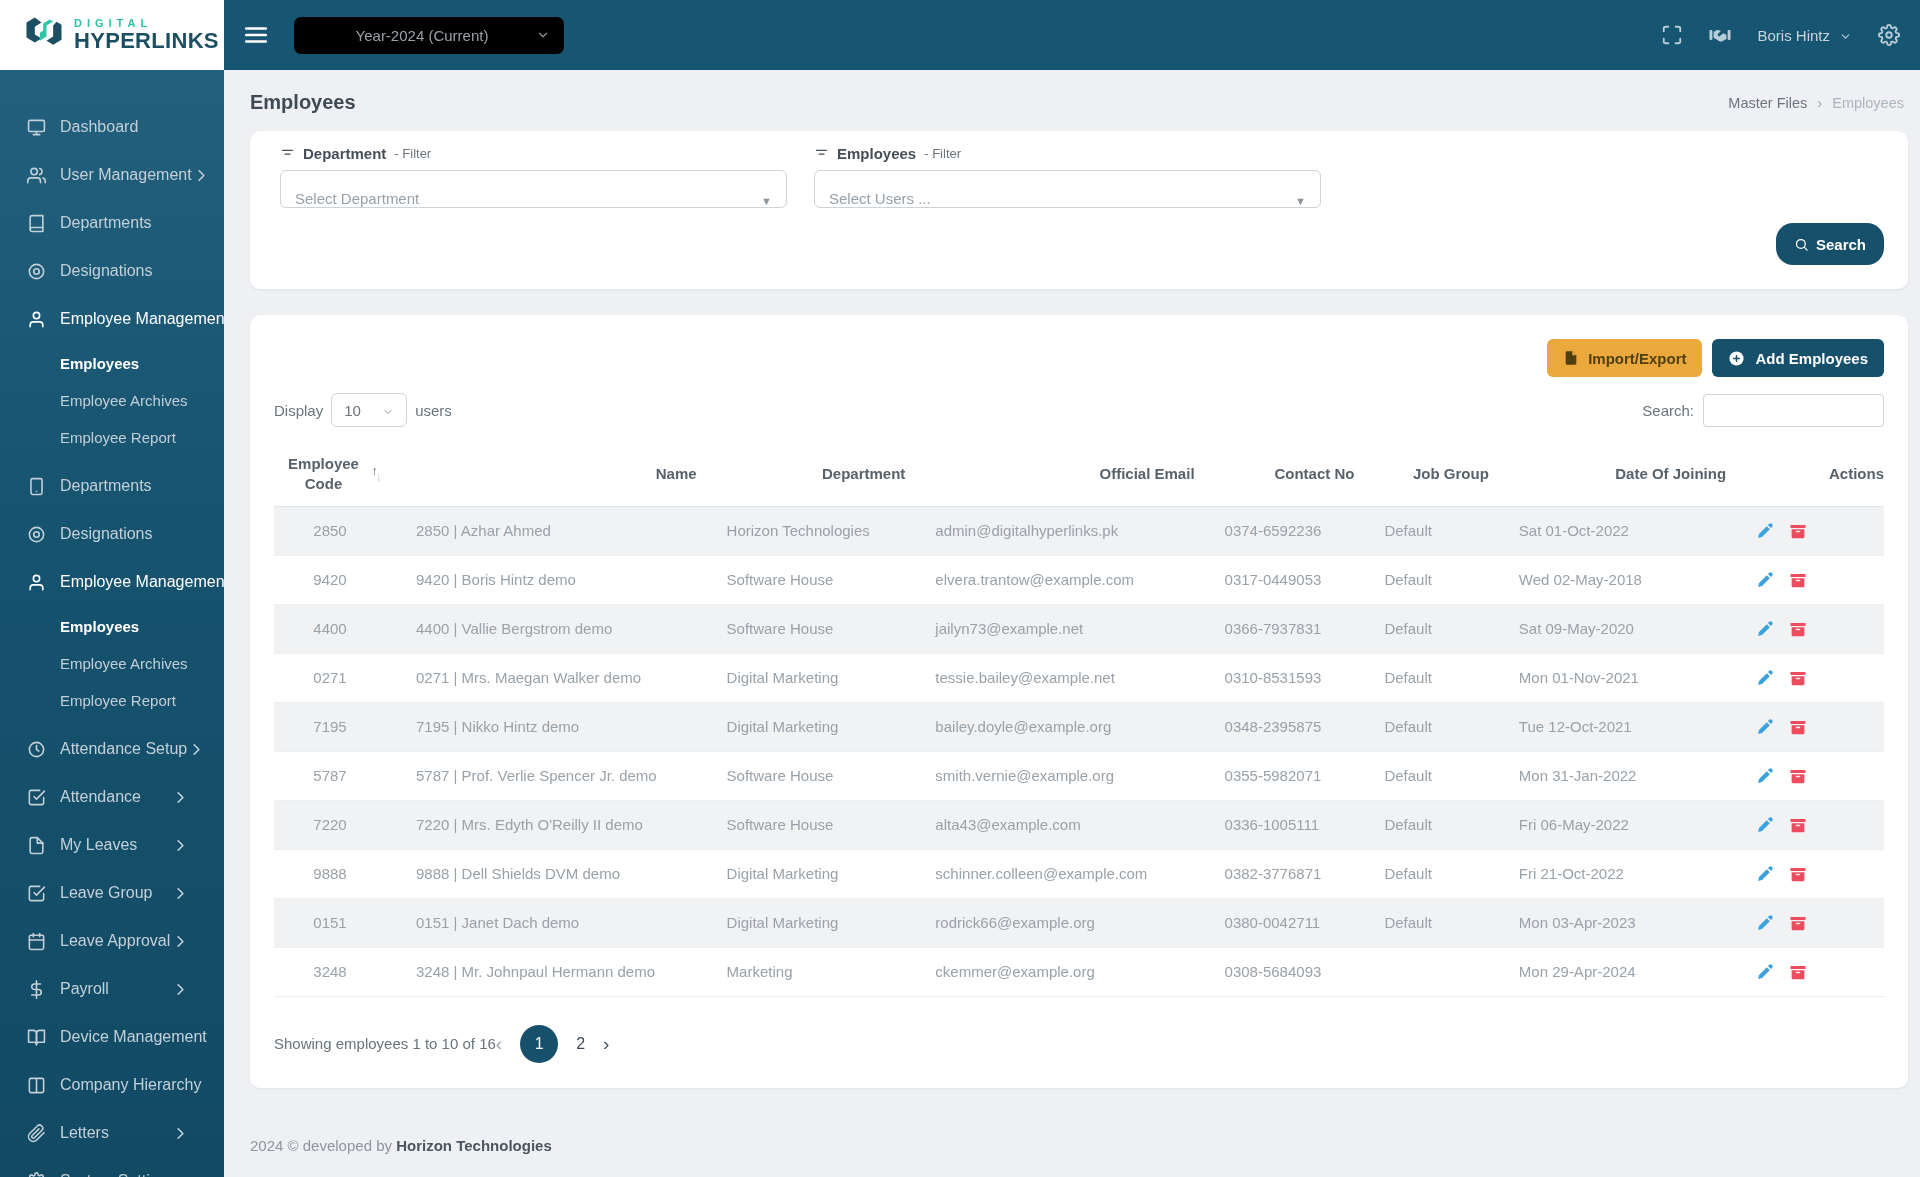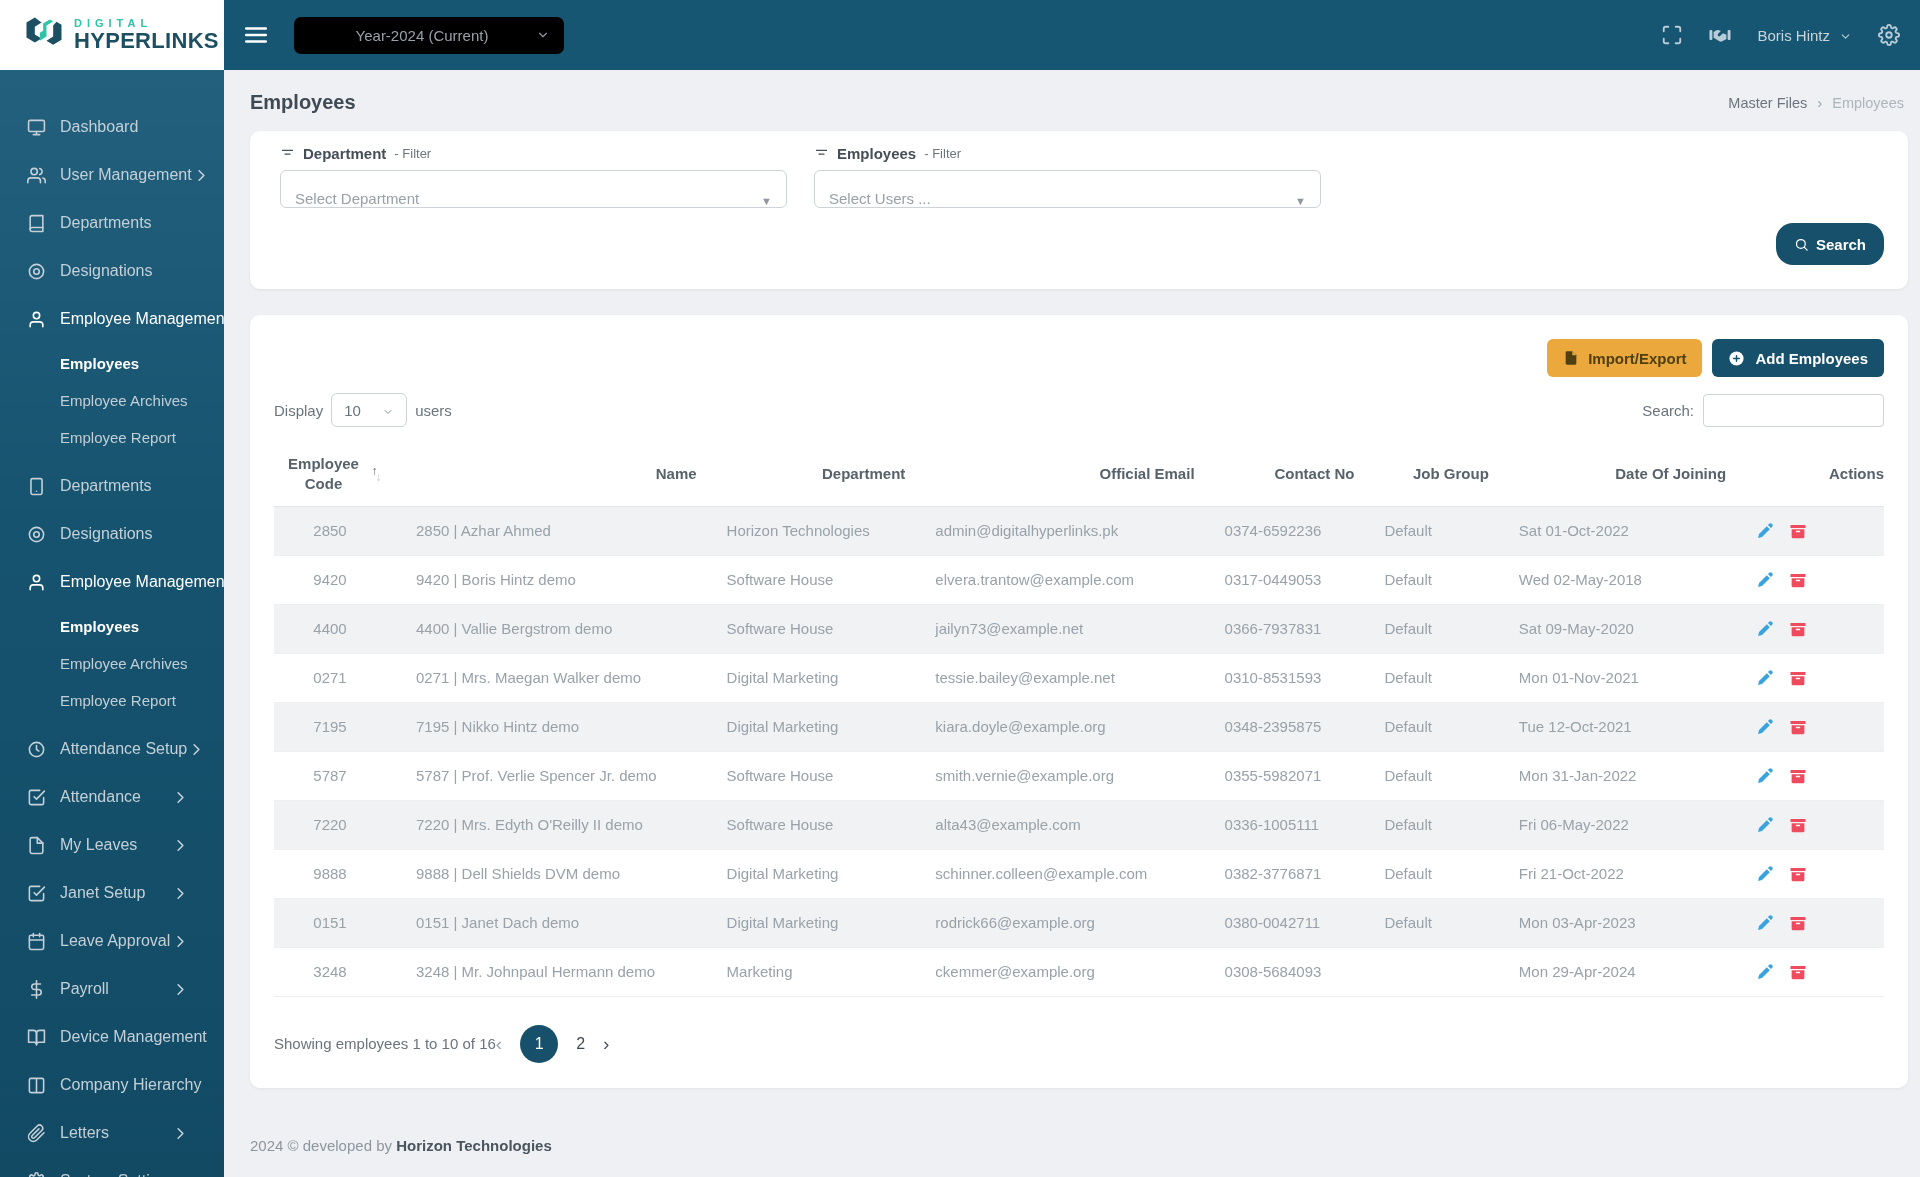--- a/index.html
+++ b/index.html
@@ -259,21 +259,21 @@
             </svg>
           </span>
         </div>
         <div class="side-item">
           <span class="icon">
             <svg viewBox="0 0 24 24">
               <path d="M9 11l3 3L22 4"></path>
               <path d="M21 12v7a2 2 0 0 1-2 2H5a2 2 0 0 1-2-2V5a2 2 0 0 1 2-2h11"></path>
             </svg>
           </span>
-          <span class="side-label">Janet Setup</span>
+          <span class="side-label">Leave Group</span>
           <span class="icon chev">
             <svg viewBox="0 0 24 24">
               <path d="M9 18l6-6-6-6"></path>
             </svg>
           </span>
         </div>
         <div class="side-item">
           <span class="icon">
             <svg viewBox="0 0 24 24">
               <rect x="3" y="4" width="18" height="18" rx="2"></rect>
@@ -580,21 +580,21 @@
                       <path d="M2 4h20v4H2z"></path>
                       <path d="M3.5 9.5h17V20a1.5 1.5 0 0 1-1.5 1.5H5A1.5 1.5 0 0 1 3.5 20z"></path>
                       <rect x="9" y="11.5" width="6" height="2" rx="1" fill="#fff"></rect>
                     </svg>
                   </button></td>
               </tr>
               <tr>
                 <td class="c-code">7195</td>
                 <td>7195 | Nikko Hintz demo</td>
                 <td>Digital Marketing</td>
-                <td>kiara.doyle@example.org</td>
+                <td>bailey.doyle@example.org</td>
                 <td>0348-2395875</td>
                 <td>Default</td>
                 <td>Tue 12-Oct-2021</td>
                 <td class="c-actions"><button class="act edit">
                     <svg viewBox="0 0 24 24">
                       <path d="M17.6 2.4a2.5 2.5 0 0 1 3.5 0l.5.5a2.5 2.5 0 0 1 0 3.5l-1.7 1.7-4-4zM14.4 5.6l4 4L8 20l-5.2 1.2L4 16z"></path>
                     </svg>
                   </button><button class="act del">
                     <svg viewBox="0 0 24 24">
                       <path d="M2 4h20v4H2z"></path>

